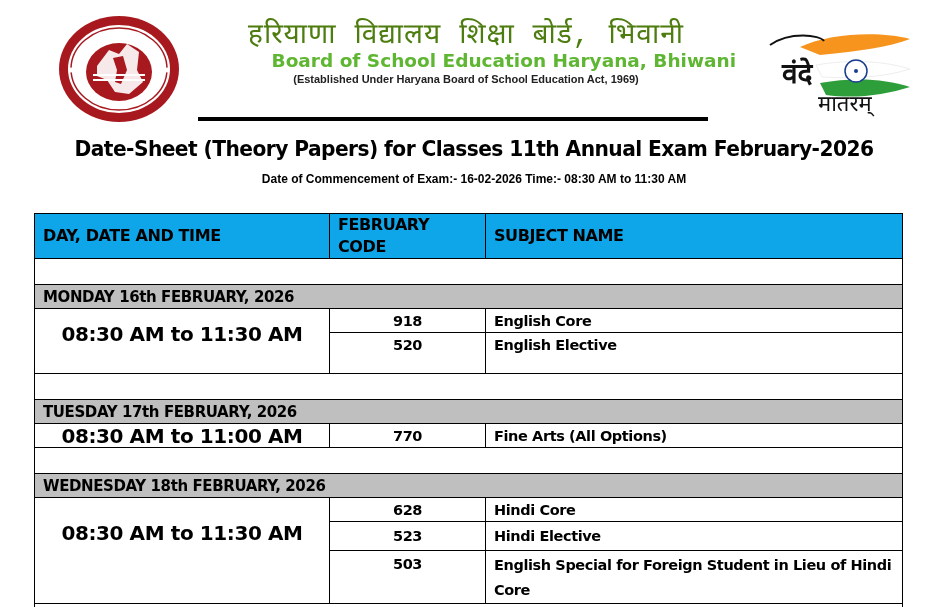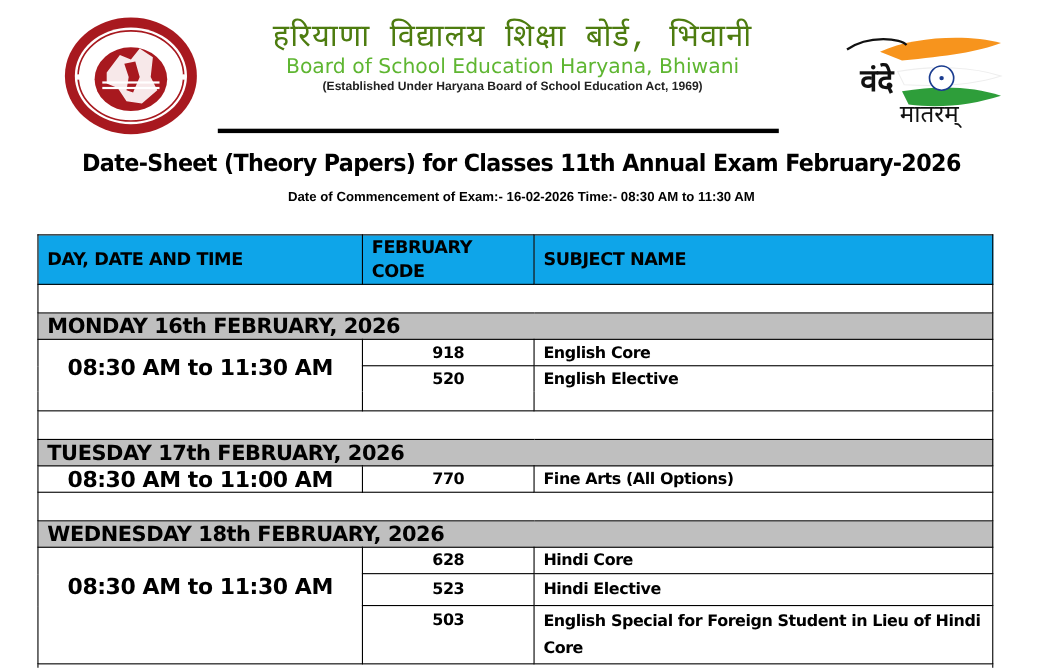--- a/index.html
+++ b/index.html
@@ -1,30 +1,30 @@
 <!DOCTYPE html>
 <html><head>
 <meta charset="utf-8">
 <style>
   html, body { margin:0; padding:0; background:#fff; }
   body { width:948px; height:607px; overflow:hidden; position:relative; font-family:"Liberation Sans", sans-serif; color:#000; }
   .logo-left { position:absolute; left:57px; top:14px; width:124px; height:110px; }
   .hindi-title { position:absolute; left:196px; top:18px; width:540px; text-align:center; font-family:Liberation Mono, monospace; font-size:28px; color:#4d7c0f; letter-spacing:1px; line-height:36px; }
-  .eng-title { position:absolute; left:196px; top:50px; width:540px; text-align:center; font-family:"DejaVu Sans", sans-serif; font-weight:normal; font-size:18.5px; color:#5fb632; line-height:22px; }
+  .eng-title { position:absolute; left:196px; top:50px; width:540px; text-align:right; font-family:"DejaVu Sans", sans-serif; font-weight:bold; font-size:18.5px; color:#5fb632; line-height:22px; }
   .est { position:absolute; left:196px; top:73px; width:540px; text-align:center; font-weight:bold; font-size:11px; color:#222; }
   .header-rule { position:absolute; left:198px; top:117px; width:510px; height:4px; background:#000; }
   .logo-right { position:absolute; left:760px; top:25px; width:160px; height:92px; }
   .doc-title { position:absolute; left:0; top:134px; width:948px; text-align:center; font-family:"DejaVu Sans", sans-serif; font-weight:bold; font-size:21.5px; letter-spacing:-0.6px; line-height:30px; transform:scaleX(0.94); transform-origin:center; }
   .doc-sub { position:absolute; left:0; top:168px; width:948px; text-align:center; font-weight:bold; font-size:12px; line-height:22px; }
   table.ds { position:absolute; left:34px; top:213px; width:869px; border-collapse:collapse; font-family:"DejaVu Sans", sans-serif; font-weight:bold; font-size:14.5px; letter-spacing:-0.4px; }
   table.ds td, table.ds th { border:1.5px solid #000; padding:0 8px; height:23px; line-height:22px; }
   table.ds th { background:#0ea5e9; text-align:left; font-size:16px; height:26px; font-weight:bold; }
   .c1 { width:278px; }
   .c2 { width:139px; }
-  .day td { background:#bfbfbf; font-size:19px; height:21px; }
+  .day td { background:#bfbfbf; font-size:15px; height:21px; }
   .spacer td { height:24px; border-top:1.5px solid #000; }
   .tm { text-align:center; font-size:20px; }
   .code { text-align:center; }
 </style>
 </head>
 <body>
 
 <div class="logo-left">
   <svg width="124" height="110" viewBox="0 0 124 110">
     <ellipse cx="62" cy="55" rx="60" ry="53" fill="#a8191f"></ellipse>

